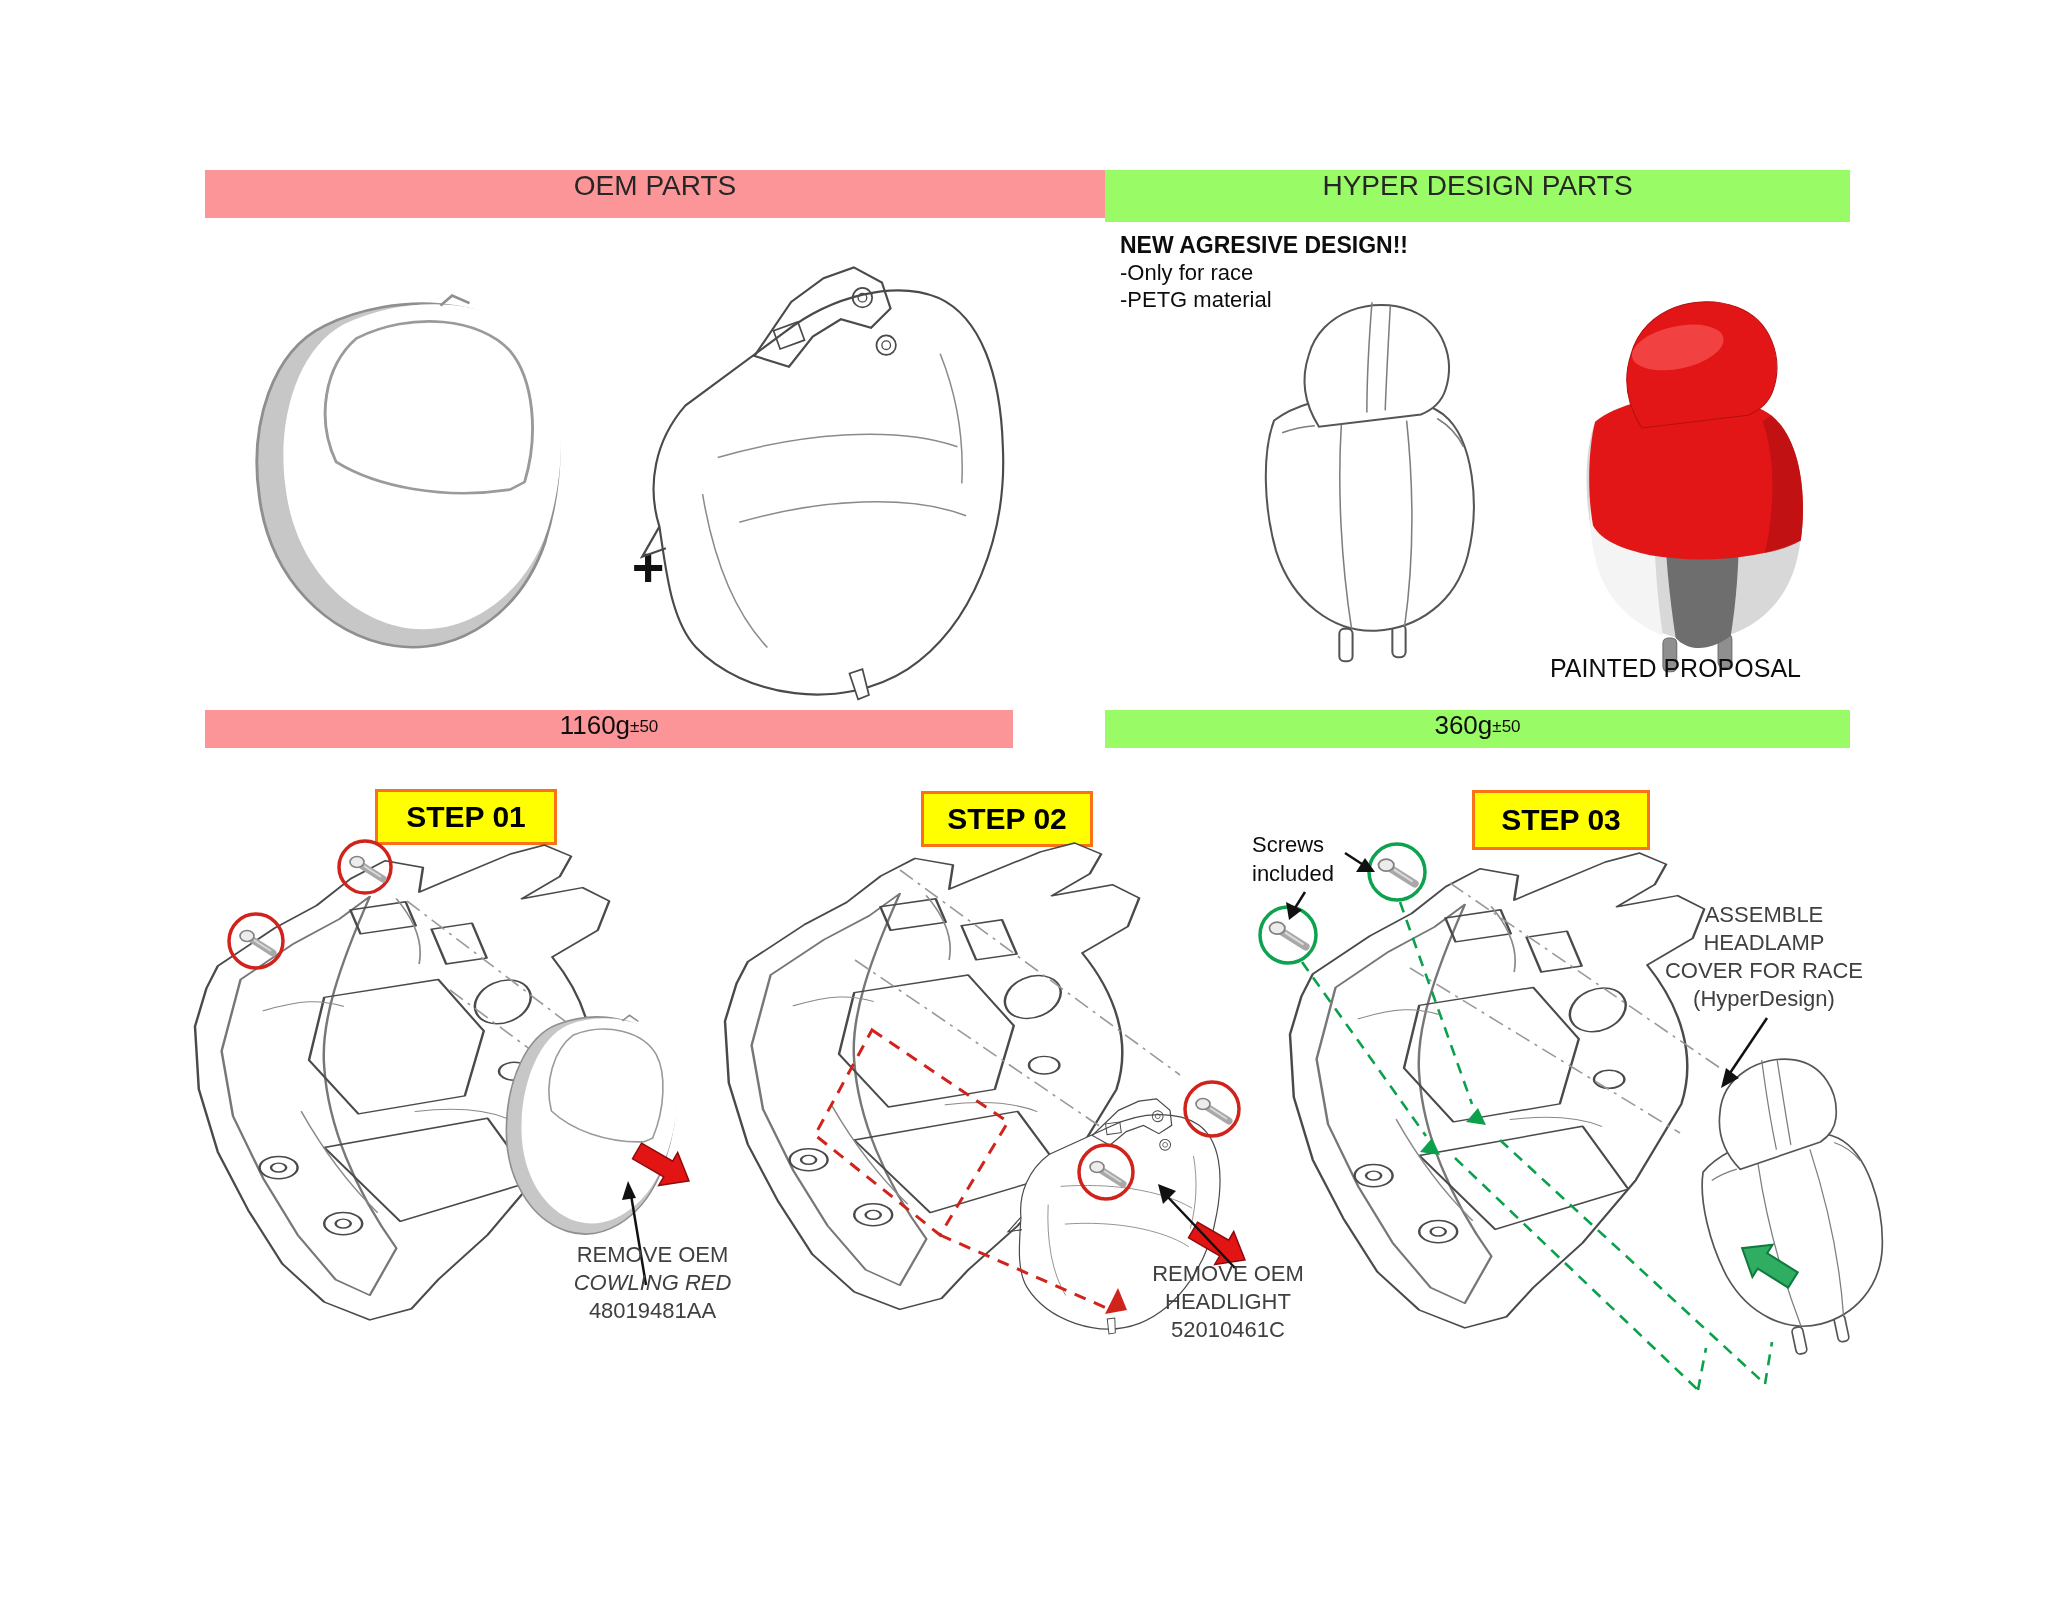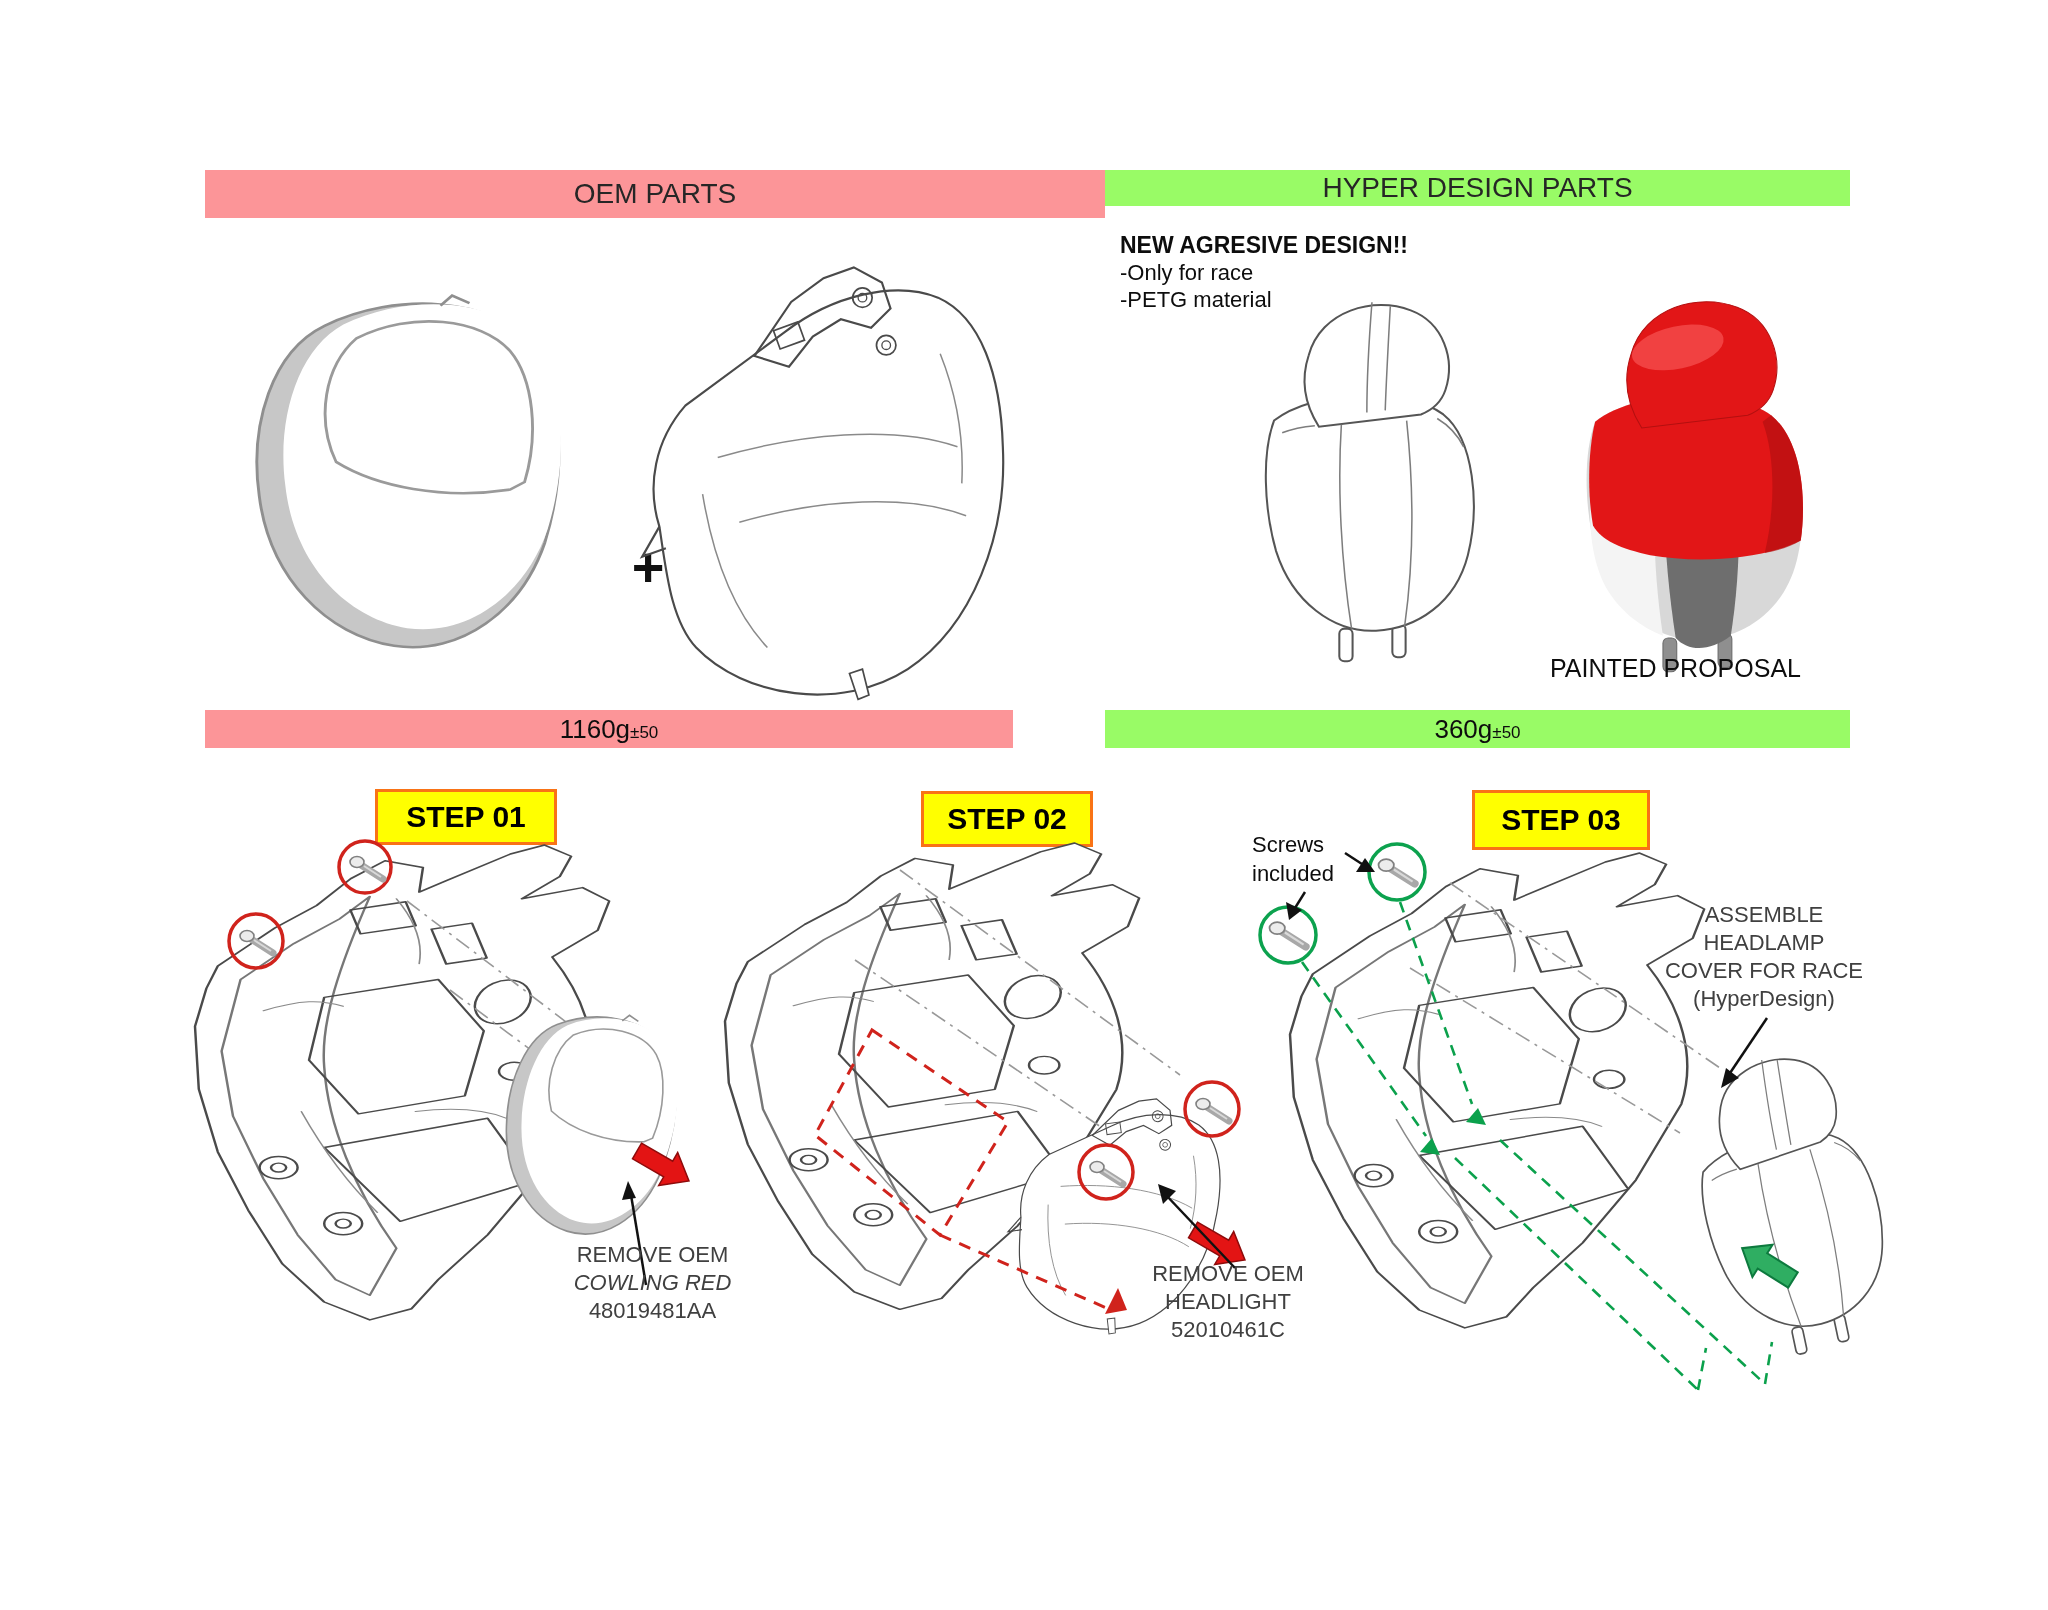--- a/index.html
+++ b/index.html
@@ -1,19 +1,19 @@
 <!DOCTYPE html>
 <html><head>
 <meta charset="utf-8">
 <style>
   html,body{margin:0;padding:0;background:#fff}
   .canvas{position:relative;width:2048px;height:1610px;background:#ffffff;
           font-family:"Liberation Sans",sans-serif;color:#111;overflow:hidden}
   .abs{position:absolute}
-  .bar{position:absolute;display:flex;align-items:center;justify-content:center;
+  .bar{position:absolute;display:flex;justify-content:center;
        color:#262626;font-size:28px}
   .bar.pink{background:#fc9598}
   .bar.green{background:#99fb66}
   .bar.wt{font-size:26px;color:#0d0d0d}
   .tol{font-size:17px;padding-top:7px}
   .plus{position:absolute;font-size:56px;font-weight:600;color:#111;width:70px;text-align:center}
   .hyper-notes{position:absolute;font-size:22px;line-height:27px;color:#0d0d0d}
   .hyper-notes .title{font-weight:700;font-size:23px}
   .caption{position:absolute;text-align:center;font-size:25px;color:#0d0d0d}
   .step-box{position:absolute;background:#ffff00;border:3px solid #f97316;
@@ -82,21 +82,21 @@
         <ellipse cx="2" cy="1" rx="7" ry="5.5" fill="#ececec" stroke="#808080" stroke-width="1.6"></ellipse>
       </g>
 
       <path id="block-arrow" d="M0,-9 L36,-9 L36,-19 L60,0 L36,19 L36,9 L0,9 Z"></path>
     </defs>
   </svg>
 
   <div class="bar pink" style="left:205px;top:170px;width:900px;height:48px">
     <span>OEM PARTS</span>
   </div>
-  <div class="bar green" style="left:1105px;top:170px;width:745px;height:36px">
+  <div class="bar green" style="left:1105px;top:170px;width:745px;height:52px">
     <span>HYPER DESIGN PARTS</span>
   </div>
 
   <svg class="abs" style="left:245px;top:290px" width="355" height="385">
     <use href="#cover-oem" transform="translate(-22,-2) scale(1.45,1.26)"></use>
   </svg>
 
   <div class="plus" style="left:613px;top:534px">+</div>
 
   <svg class="abs" style="left:635px;top:260px" width="400" height="460">

